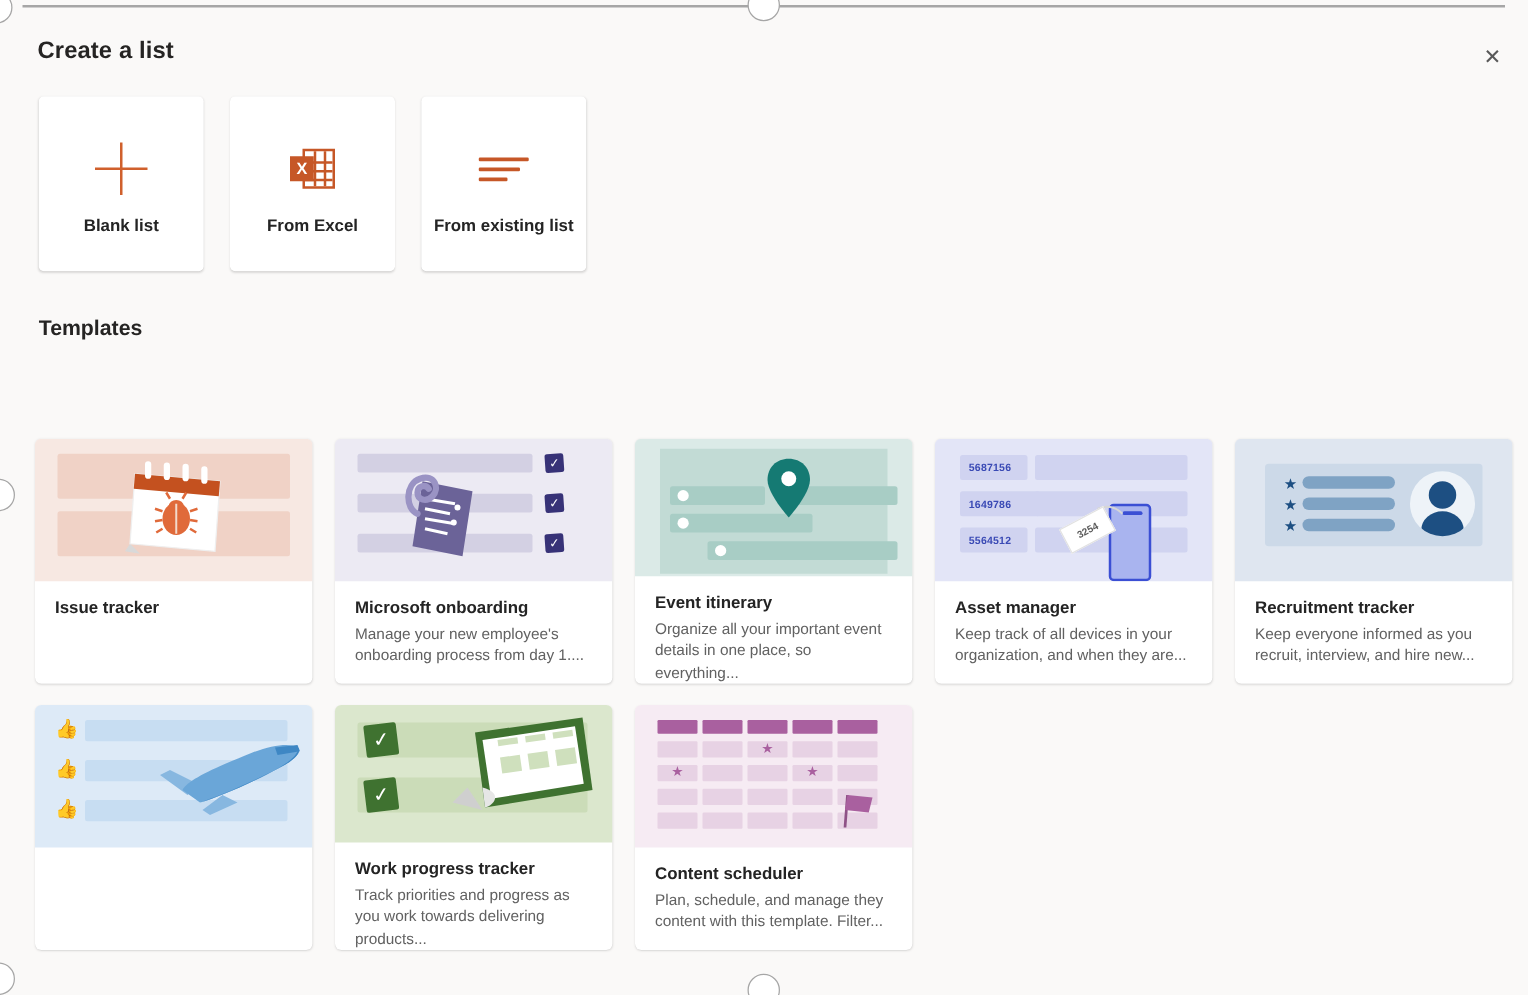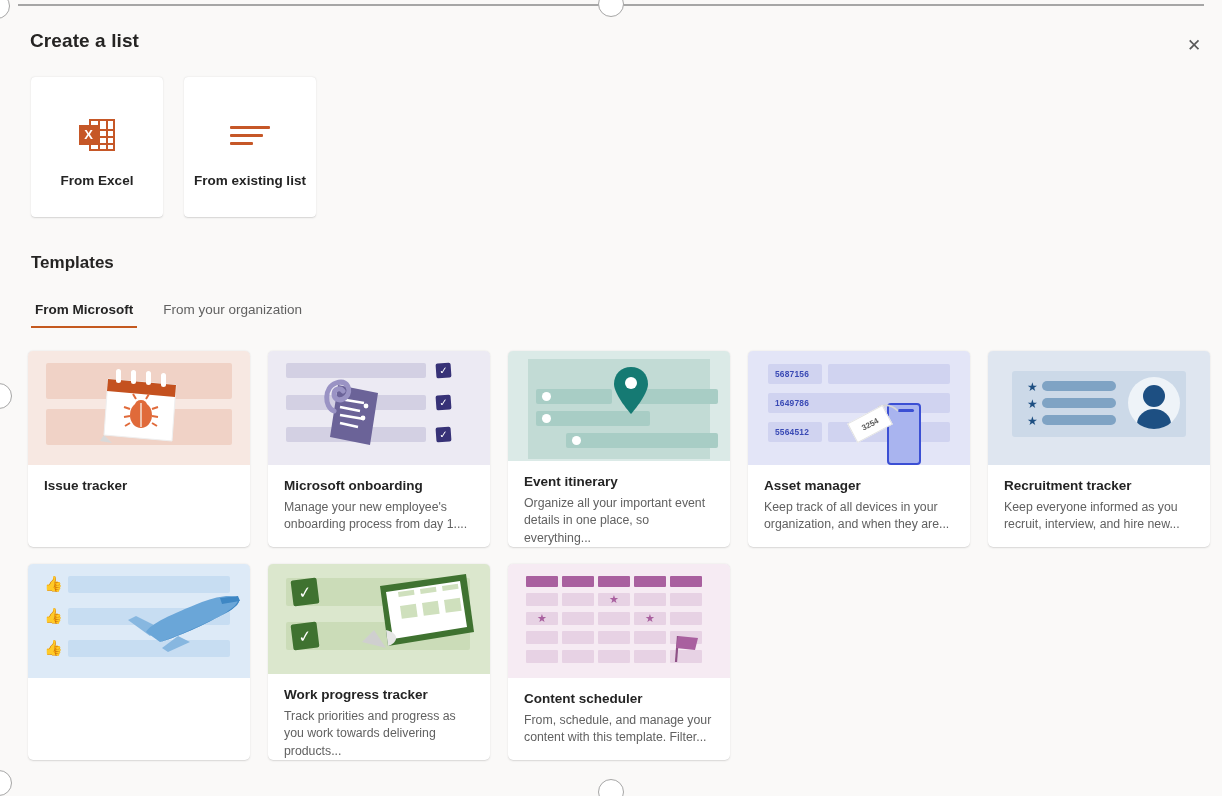--- a/index.html
+++ b/index.html
@@ -230,20 +230,26 @@
   <div class="handle-circle h-bottom"></div>
   <div class="handle-circle h-left-1"></div>
   <div class="handle-circle h-left-2"></div>
   <div class="handle-circle h-left-3"></div>
 
   <div class="dlg-title">Create a list</div>
   <button class="close-btn">✕</button>
 
   <div class="options-row">
 
+    <div class="opt-card">
+      <div class="opt-icon">
+        <div class="plus-ic"></div>
+      </div>
+      <div class="opt-label">Blank list</div>
+    </div>
 
     <div class="opt-card">
       <div class="opt-icon">
         <div class="xl-ic">
           <div class="xl-grid">
             <i style="left:0;top:8px;width:22px;height:2px;"></i>
             <i style="left:0;top:15px;width:22px;height:2px;"></i>
             <i style="left:0;top:22px;width:22px;height:2px;"></i>
             <i style="left:7px;top:0;width:2px;height:28px;"></i>
             <i style="left:15px;top:0;width:2px;height:28px;"></i>
@@ -262,24 +268,20 @@
           <span style="top:22px;width:23px;"></span>
         </div>
       </div>
       <div class="opt-label">From existing list</div>
     </div>
 
   </div>
 
   <div class="tpl-head">Templates</div>
 
-  <div class="tabs">
-    <button class="tab active">From Microsoft</button>
-    <button class="tab">From your organization</button>
-  </div>
 
   <div class="grid">
 
     <div class="tpl-card">
       <div class="thumb t-issue">
         <div class="bar" style="left:18px;top:12px;width:186px;height:36px;"></div>
         <div class="bar" style="left:18px;top:58px;width:186px;height:36px;"></div>
         <svg width="100" height="92" viewBox="0 0 100 92" style="position:absolute;left:62px;top:12px;">
           <path d="M14 72 L10 78 L22 80 Z" fill="#d9d9d9"></path>
           <path d="M18 16 L86 22 L82 78 L14 72 Z" fill="#ffffff" stroke="#efefef" stroke-width="1"></path>
@@ -469,18 +471,18 @@
         <div class="cell" style="left:126px;top:86px;width:32px;height:13px;"></div>
         <div class="cell" style="left:162px;top:86px;width:32px;height:13px;"></div>
 
         <svg width="36" height="34" viewBox="0 0 36 34" style="position:absolute;left:160px;top:66px;">
           <path d="M8 32 L10 6" stroke="#8e5186" stroke-width="2.2" fill="none"></path>
           <path d="M10 6 L30 8 L27 20 L8 18 Z" fill="#a9609f"></path>
         </svg>
       </div>
       <div class="tpl-body">
         <div class="tpl-title">Content scheduler</div>
-        <div class="tpl-desc">From, schedule, and manage your content with this template. Filter...</div>
+        <div class="tpl-desc">Plan, schedule, and manage they content with this template. Filter...</div>
       </div>
     </div>
 
   </div>
 </div>
 
 </body></html>

